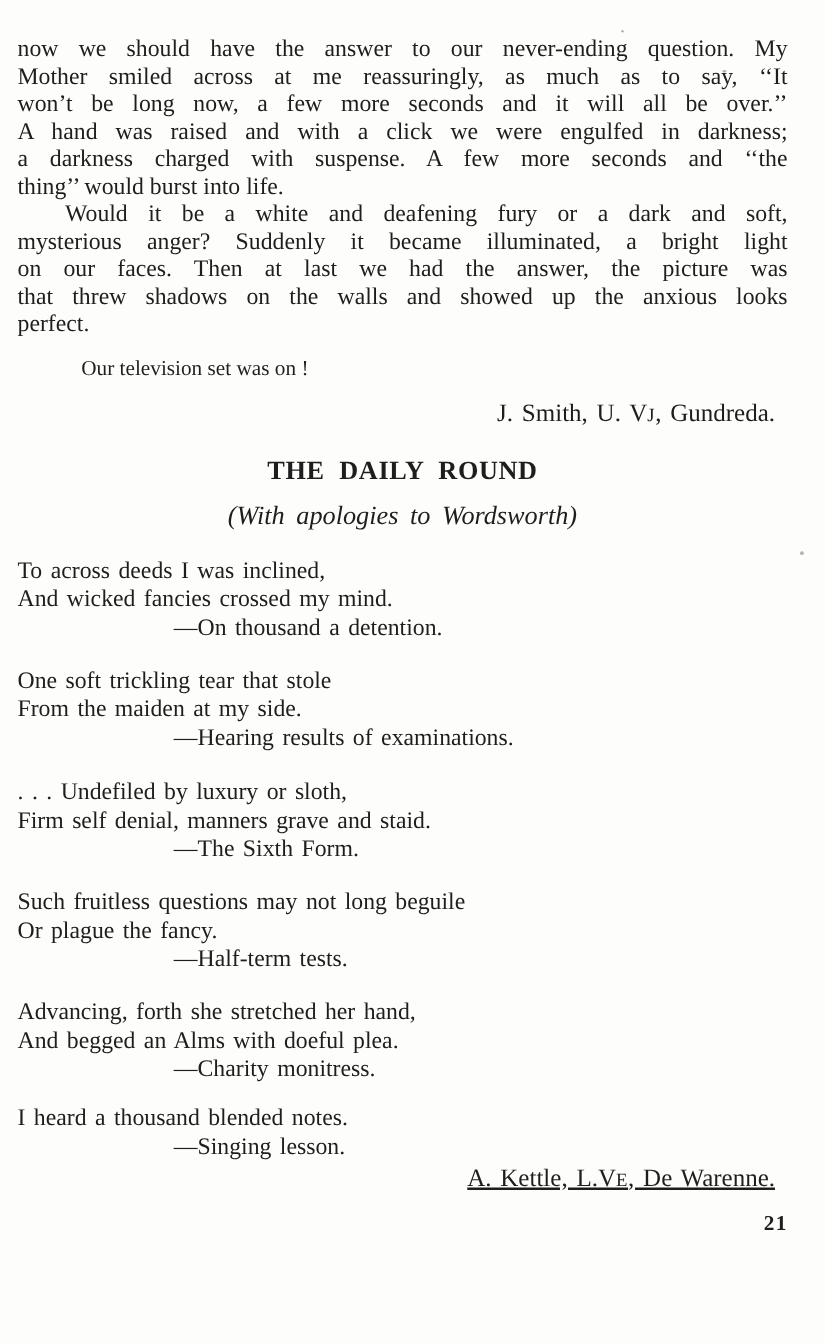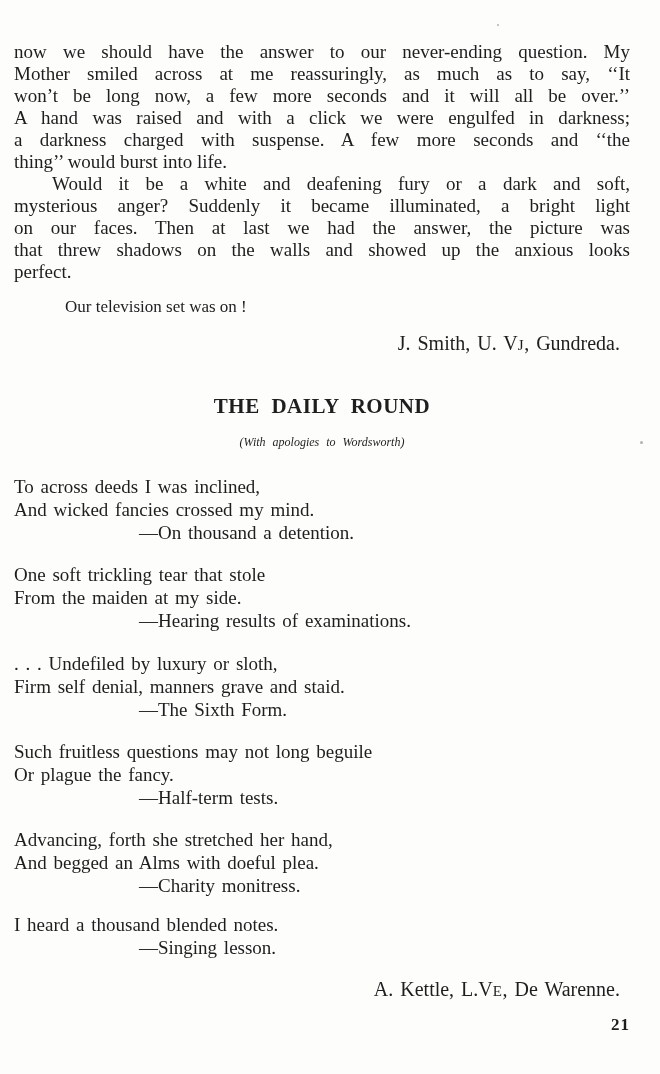--- a/index.html
+++ b/index.html
@@ -9,60 +9,60 @@
     height: 1074px;
     margin: 0 auto;
     background: #fdfdfb;
     overflow: hidden;
     font-family: "Liberation Serif", "DejaVu Serif", serif;
     color: #1e1e1e;
   }
   .col {
     position: absolute;
     left: 14px;
-    top: 12px;
+    top: 0;
     width: 616px;
     padding-top: 29px;
   }
   .para { margin: 0; font-size: 19px; line-height: 22px; }
   .jl { display: block; text-align: justify; text-align-last: justify; }
   .jl.last { text-align: left; text-align-last: left; }
   .ind { padding-left: 38px; }
   .closing { margin: 13px; font-size: 17px; line-height: 22px; }
   .attr {
     margin: 3px 10px 0 0;
     text-align: right;
     font-size: 20px;
     line-height: 24px;
     word-spacing: 2px;
   }
   .attr .sc { font-size: 15px; letter-spacing: 0.5px; }
   .title {
-    margin: 36px 0 0;
+    margin: 18px 0 0;
     text-align: center;
     font-size: 21px;
     line-height: 26px;
     font-weight: bold;
     letter-spacing: 0.5px;
     word-spacing: 6px;
   }
   .subtitle {
     margin: 10px 0 0;
     text-align: center;
-    font-size: 12px;
+    font-size: 21px;
     line-height: 27px;
     font-style: italic;
     word-spacing: 4px;
   }
   .stanza { margin: 19px 0 0; font-size: 19px; line-height: 23px; word-spacing: 2px; }
   .stanza.first { margin-top: 8px; }
   .stanza.wide { margin-top: 20px; }
   .stanza.tight { margin-top: 16px; }
   .vcap { padding-left: 125px; }
-  .attr2 { margin-top: 18px; }
+  .attr2 { margin-top: 2px; text-decoration: underline; }
   .pageno {
     margin: 12px 0 0;
     text-align: right;
     font-size: 17px;
     line-height: 20px;
     font-weight: 600;
     letter-spacing: 1px;
   }
   .speck { position: absolute; background: rgba(40,40,40,0.35); border-radius: 50%; }
   .speck.a { left: 578px; top: 56px; width: 3px; height: 2px; }

